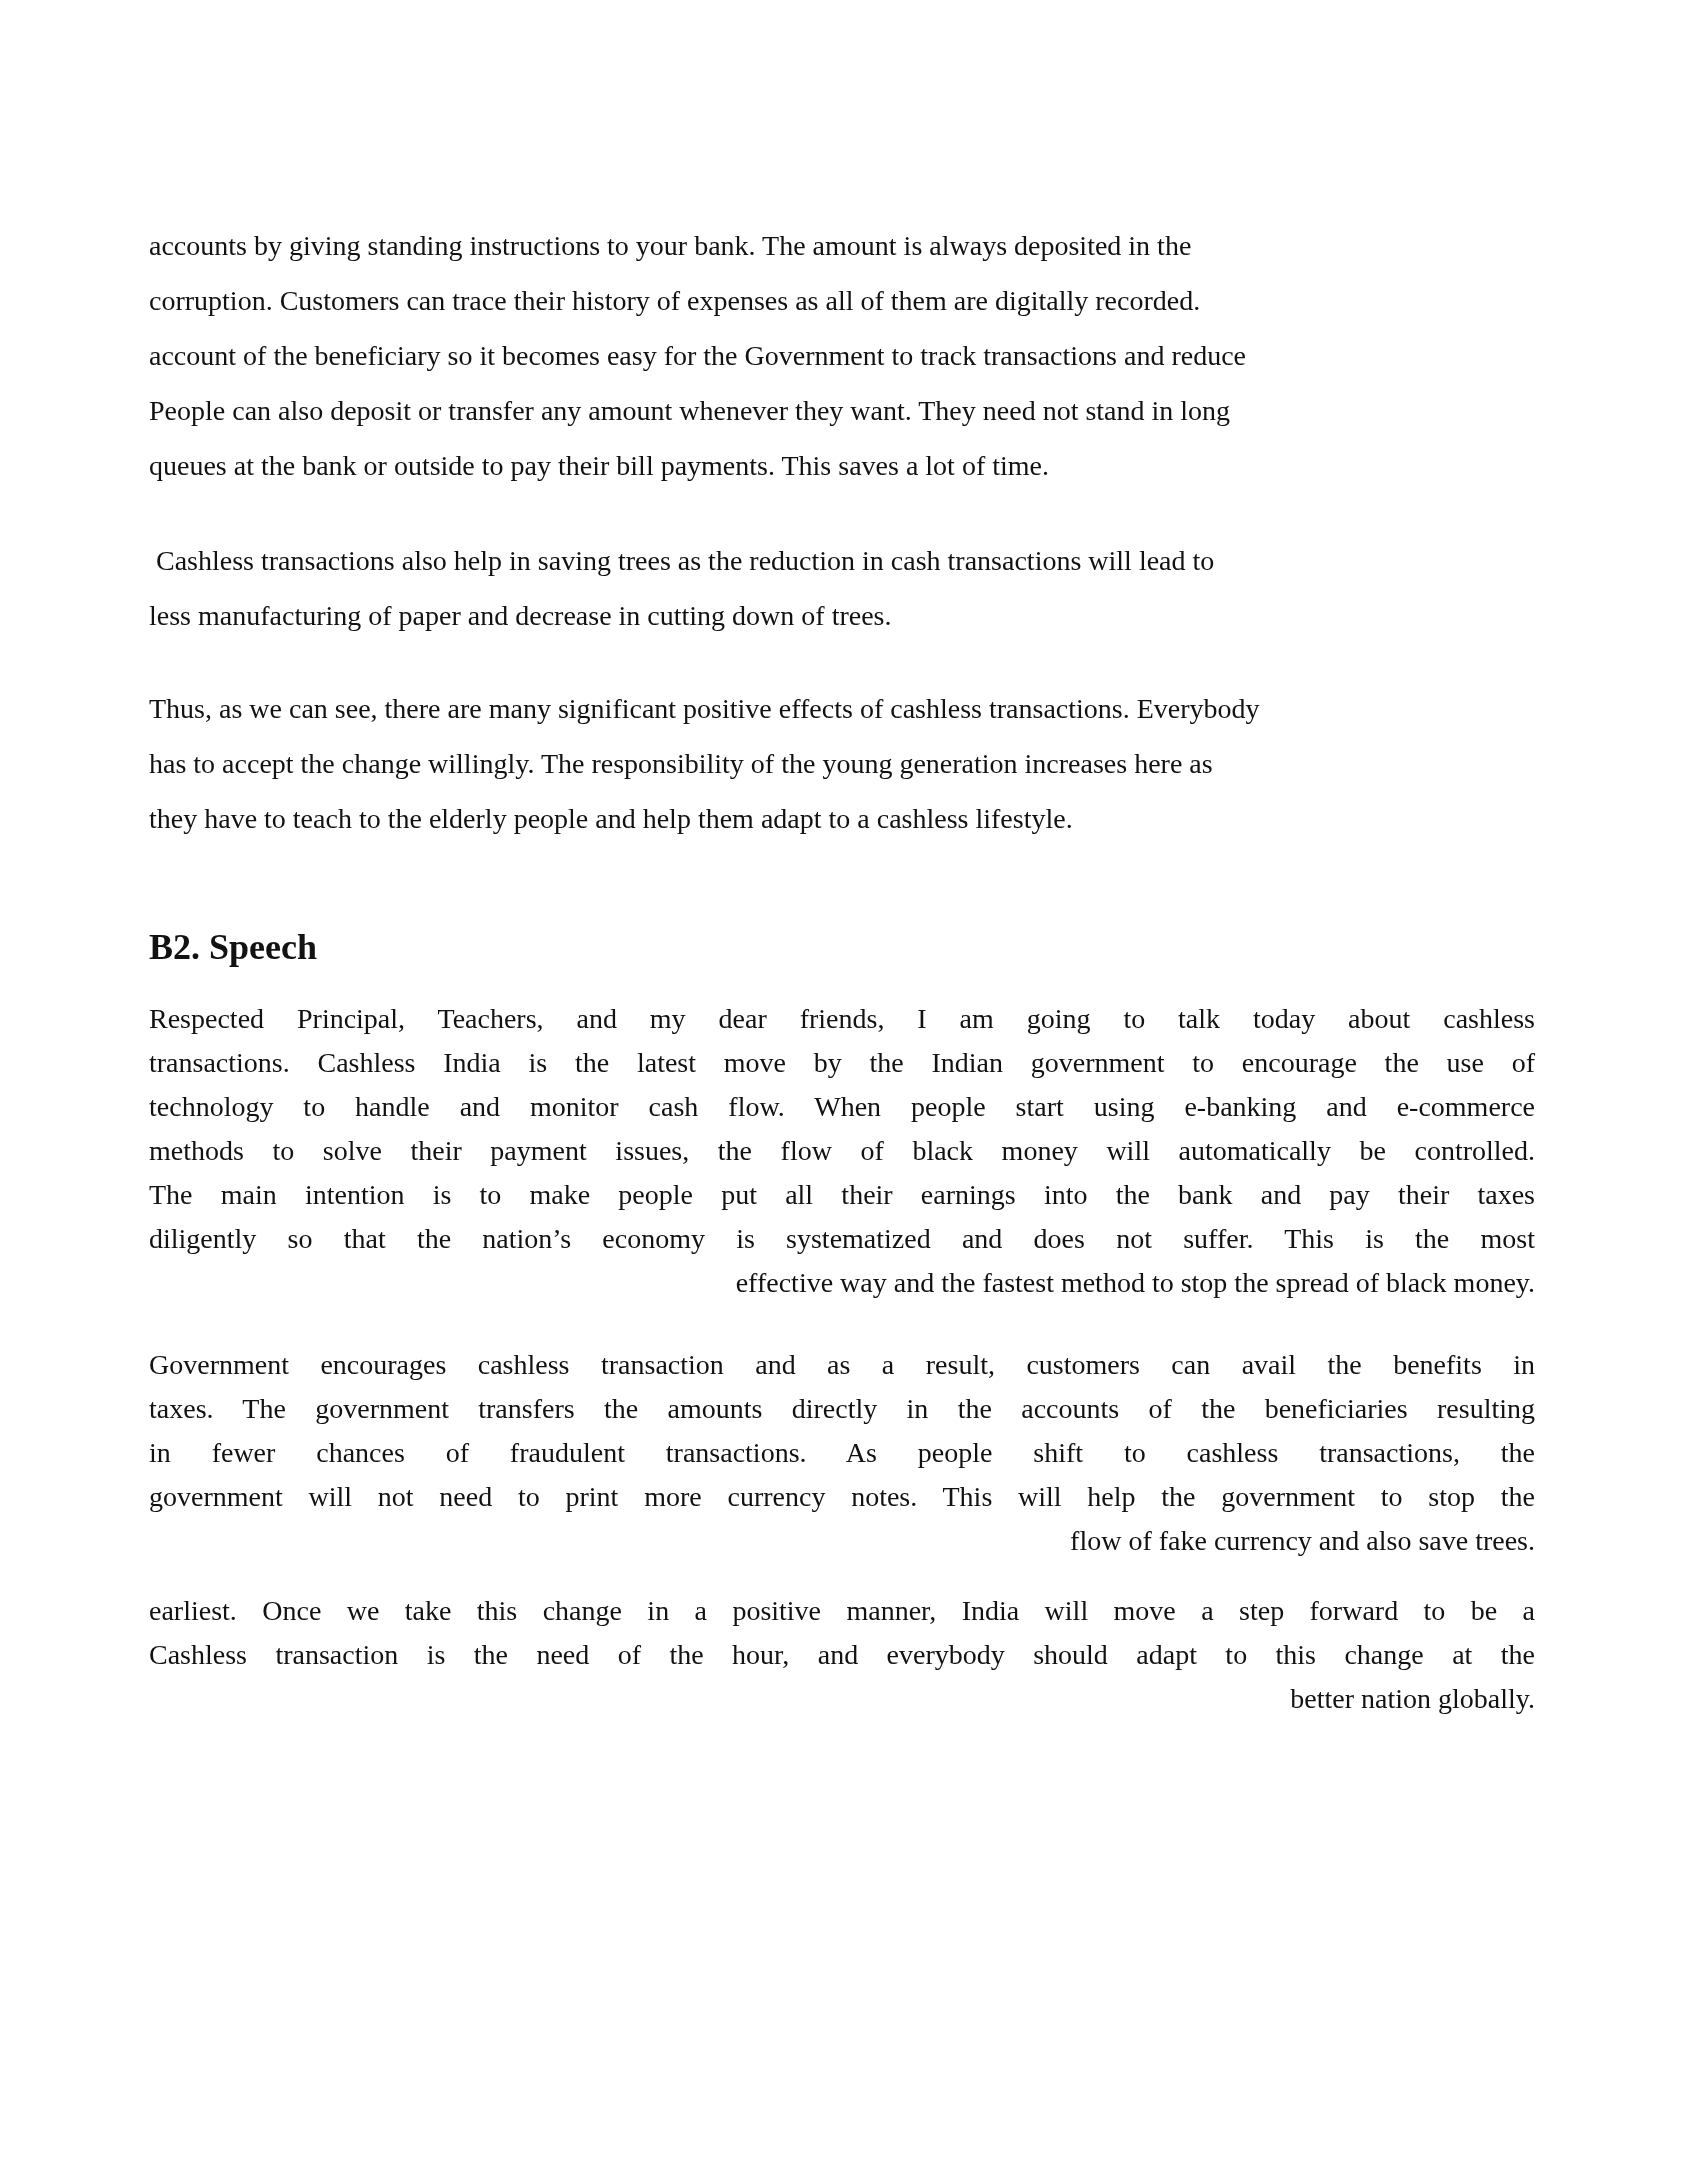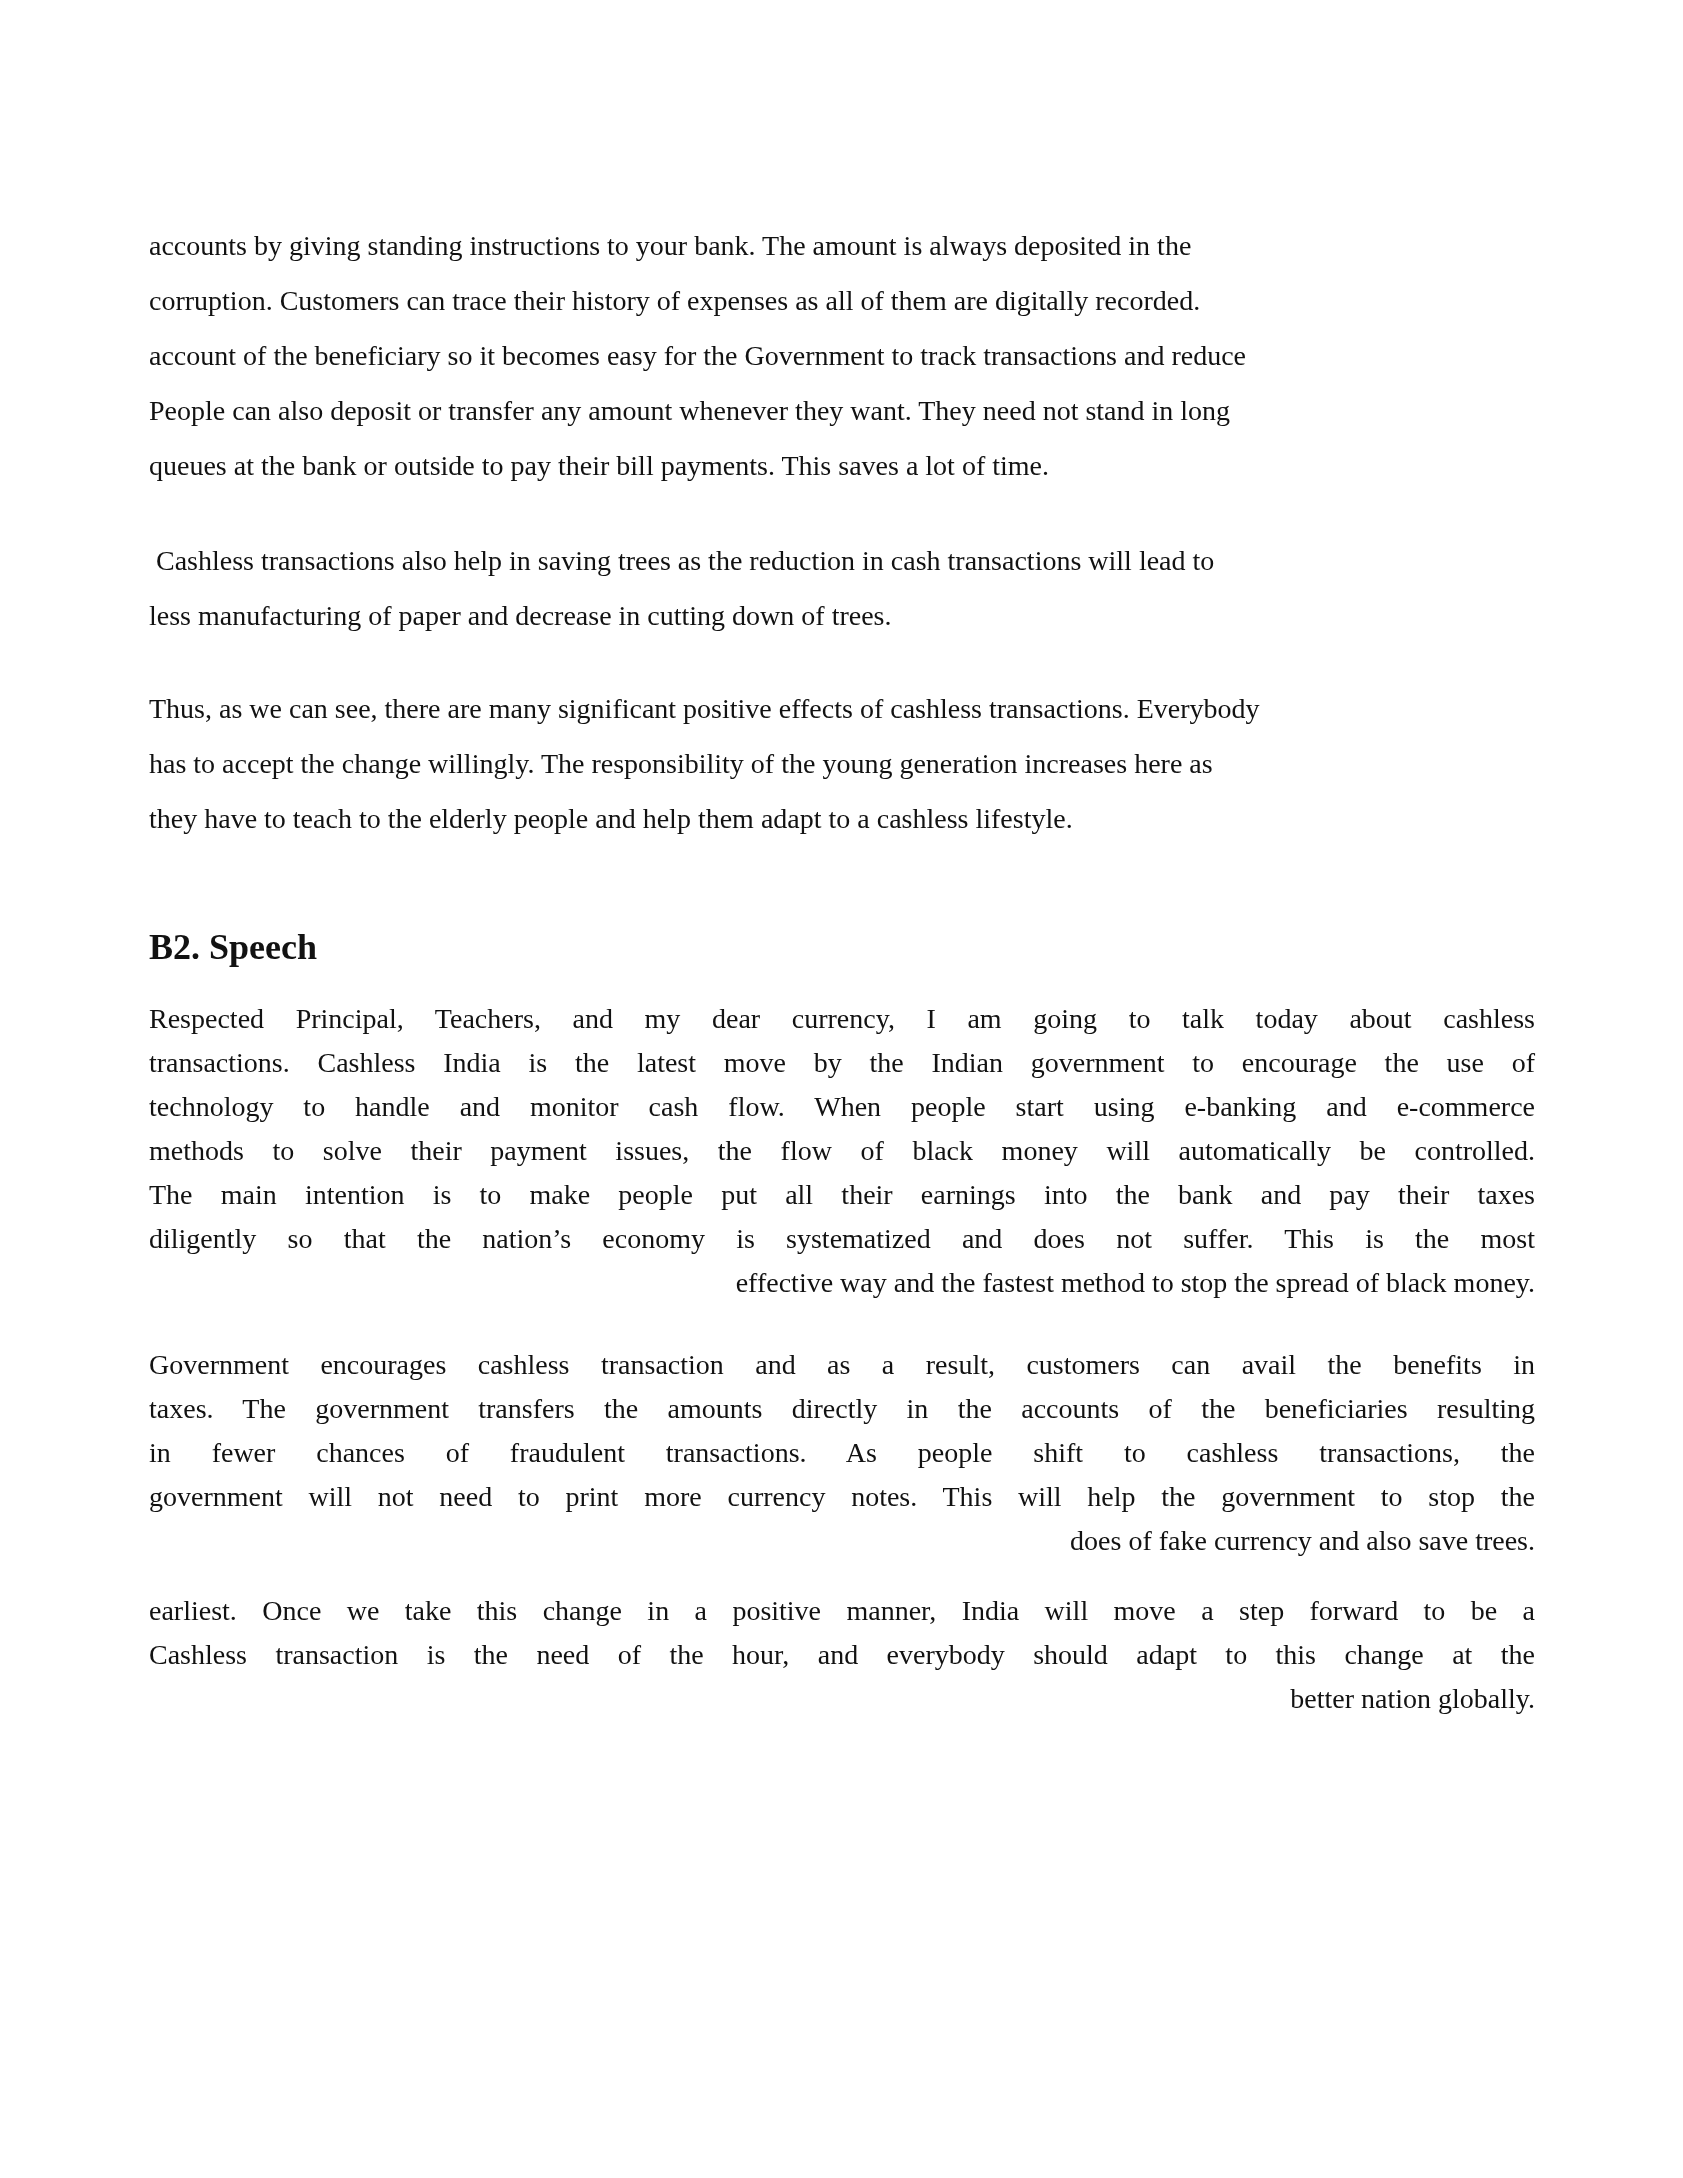--- a/index.html
+++ b/index.html
@@ -69,34 +69,34 @@
         <div class="line">&nbsp;Cashless transactions also help in saving trees as the reduction in cash transactions will lead to</div>
         <div class="line">less manufacturing of paper and decrease in cutting down of trees.</div>
       </div>
       <div class="para loose left">
         <div class="line">Thus, as we can see, there are many significant positive effects of cashless transactions. Everybody</div>
         <div class="line">has to accept the change willingly. The responsibility of the young generation increases here as</div>
         <div class="line">they have to teach to the elderly people and help them adapt to a cashless lifestyle.</div>
       </div>
       <div class="heading">B2. Speech</div>
       <div class="para tight justify">
-        <div class="line jline">Respected Principal, Teachers, and my dear currency, I am going to talk today about cashless</div>
+        <div class="line jline">Respected Principal, Teachers, and my dear friends, I am going to talk today about cashless</div>
         <div class="line jline">transactions. Cashless India is the latest move by the Indian government to encourage the use of</div>
         <div class="line jline">technology to handle and monitor cash flow. When people start using e-banking and e-commerce</div>
         <div class="line jline">methods to solve their payment issues, the flow of black money will automatically be controlled.</div>
         <div class="line jline">The main intention is to make people put all their earnings into the bank and pay their taxes</div>
         <div class="line jline">diligently so that the nation’s economy is systematized and does not suffer. This is the most</div>
         <div class="line">effective way and the fastest method to stop the spread of black money.</div>
       </div>
       <div class="para tight justify">
         <div class="line jline">Government encourages cashless transaction and as a result, customers can avail the benefits in</div>
         <div class="line jline">taxes. The government transfers the amounts directly in the accounts of the beneficiaries resulting</div>
         <div class="line jline">in fewer chances of fraudulent transactions. As people shift to cashless transactions, the</div>
         <div class="line jline">government will not need to print more currency notes. This will help the government to stop the</div>
-        <div class="line">does of fake currency and also save trees.</div>
+        <div class="line">flow of fake currency and also save trees.</div>
       </div>
       <div class="para tight justify">
         <div class="line jline">earliest. Once we take this change in a positive manner, India will move a step forward to be a</div>
         <div class="line jline">Cashless transaction is the need of the hour, and everybody should adapt to this change at the</div>
         <div class="line">better nation globally.</div>
       </div>
     </div>
 </div>
 
 

